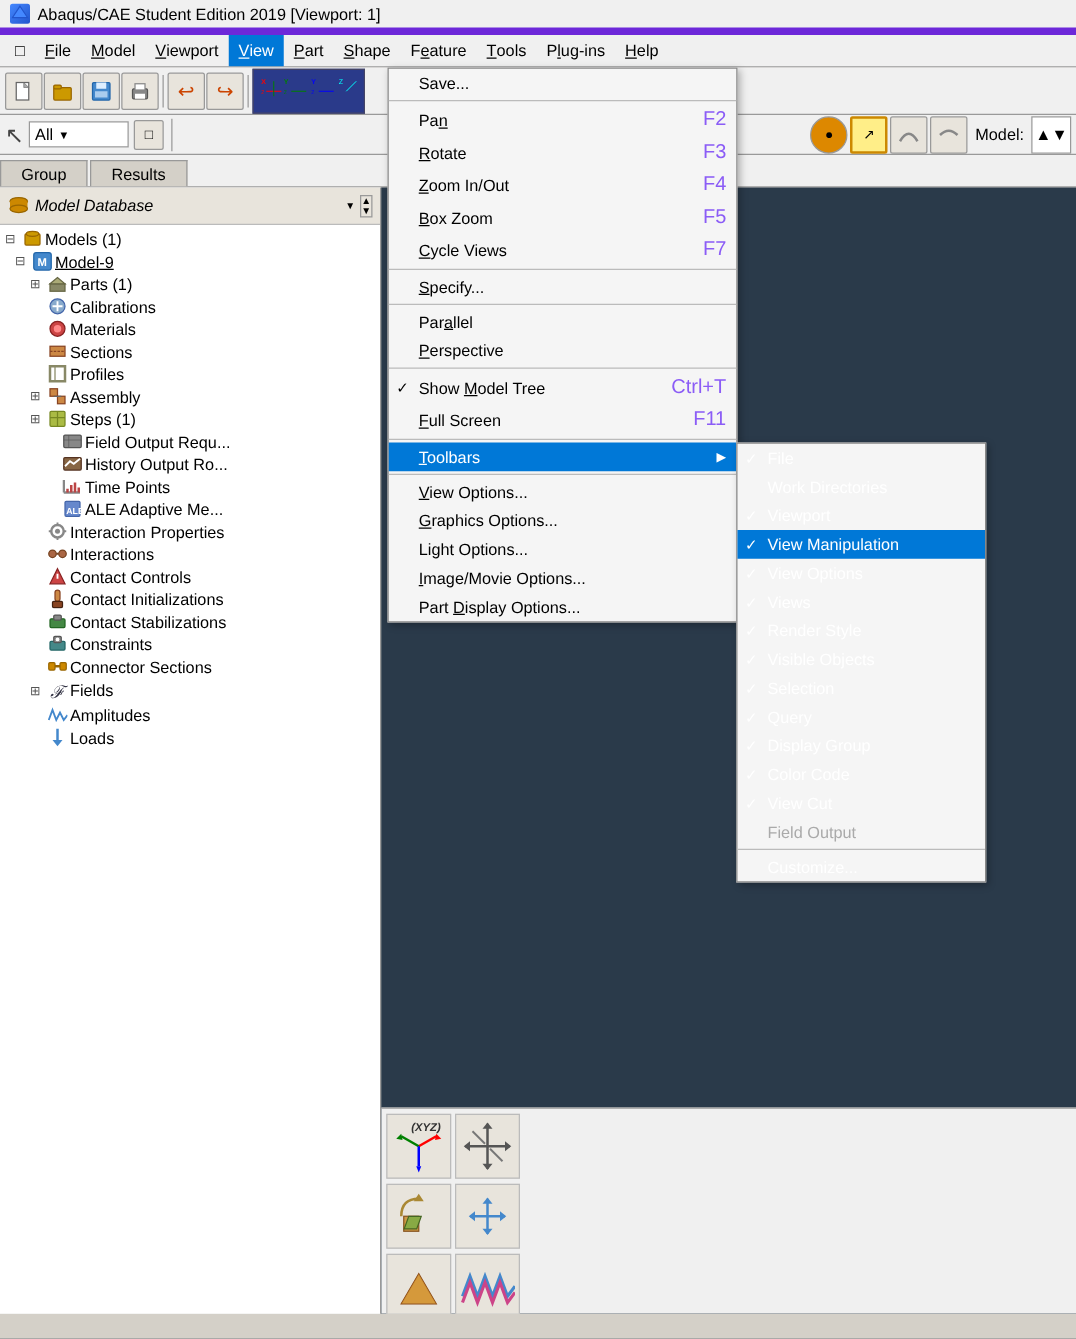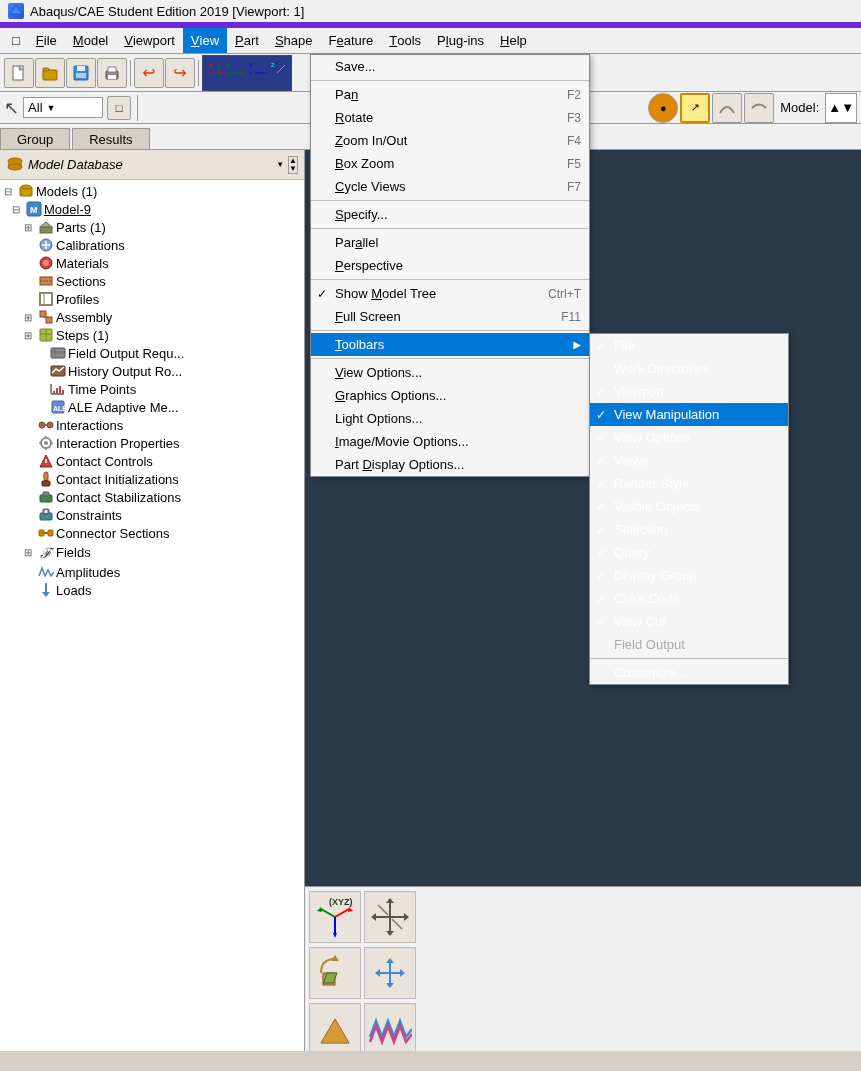--- a/index.html
+++ b/index.html
@@ -152,20 +152,21 @@
     .tree-indent1 { padding-left: 12px; }
     .tree-indent2 { padding-left: 24px; }
     .tree-indent3 { padding-left: 36px; }
     .expand-icon { font-size: 10px; color: #555; width: 12px; }
 
     
     #viewport-area {
       flex: 1;
       background: #2a3a4a;
       position: relative;
+      font-style: italic;
     }
 
     
     .dropdown-menu {
       position: absolute;
       background: #f5f5f5;
       border: 1px solid #888;
       box-shadow: 2px 2px 6px rgba(0,0,0,0.3);
       min-width: 280px;
       z-index: 100;
@@ -175,22 +176,22 @@
       align-items: center;
       padding: 4px 8px 4px 24px;
       cursor: pointer;
       position: relative;
       white-space: nowrap;
     }
     .menu-row.active-item { background: #0078d7; color: white; }
     .menu-row .shortcut {
       margin-left: auto;
       padding-left: 20px;
-      color: #737373;
-      font-size: 12px;
+      color: #8b5cf6;
+      font-size: 16px;
     }
     .menu-row .checkmark {
       position: absolute;
       left: 6px;
       font-size: 12px;
     }
     .menu-row .submenu-arrow {
       margin-left: auto;
       padding-left: 20px;
       font-size: 10px;
@@ -486,38 +487,38 @@
         <svg width="16" height="16" viewBox="0 0 16 16">
             <rect x="2" y="2" width="12" height="12" rx="1" fill="#6688cc" stroke="#4466aa" stroke-width="1"></rect>
             <text x="3" y="12" font-size="7" fill="white" font-weight="bold">ALE</text>
           </svg>
         <span>ALE Adaptive Me...</span>
       </div>
 
       <div class="tree-item tree-indent2">
         <span class="expand-icon" style="width:12px;"></span>
         <svg width="16" height="16" viewBox="0 0 16 16">
-            <circle cx="4" cy="8" r="3" fill="#aa6644" stroke="#774422" stroke-width="1"></circle>
-            <circle cx="12" cy="8" r="3" fill="#aa6644" stroke="#774422" stroke-width="1"></circle>
-            <line x1="7" y1="8" x2="9" y2="8" stroke="#774422" stroke-width="1.5"></line>
-          </svg>
-        <span>Interactions</span>
-      </div>
-
-      <div class="tree-item tree-indent2">
-        <span class="expand-icon" style="width:12px;"></span>
-        <svg width="16" height="16" viewBox="0 0 16 16">
             <circle cx="8" cy="8" r="5" fill="none" stroke="#888" stroke-width="2"></circle>
             <circle cx="8" cy="8" r="2" fill="#888"></circle>
             <line x1="8" y1="3" x2="8" y2="1" stroke="#888" stroke-width="1.5"></line>
             <line x1="8" y1="13" x2="8" y2="15" stroke="#888" stroke-width="1.5"></line>
             <line x1="3" y1="8" x2="1" y2="8" stroke="#888" stroke-width="1.5"></line>
             <line x1="13" y1="8" x2="15" y2="8" stroke="#888" stroke-width="1.5"></line>
           </svg>
         <span>Interaction Properties</span>
+      </div>
+
+      <div class="tree-item tree-indent2">
+        <span class="expand-icon" style="width:12px;"></span>
+        <svg width="16" height="16" viewBox="0 0 16 16">
+            <circle cx="4" cy="8" r="3" fill="#aa6644" stroke="#774422" stroke-width="1"></circle>
+            <circle cx="12" cy="8" r="3" fill="#aa6644" stroke="#774422" stroke-width="1"></circle>
+            <line x1="7" y1="8" x2="9" y2="8" stroke="#774422" stroke-width="1.5"></line>
+          </svg>
+        <span>Interactions</span>
       </div>
 
       <div class="tree-item tree-indent2">
         <span class="expand-icon" style="width:12px;"></span>
         <svg width="16" height="16" viewBox="0 0 16 16">
             <polygon points="8,2 14,14 2,14" fill="#cc4444" stroke="#882222" stroke-width="1"></polygon>
             <line x1="8" y1="6" x2="8" y2="10" stroke="white" stroke-width="1.5"></line>
           </svg>
         <span>Contact Controls</span>
       </div>

